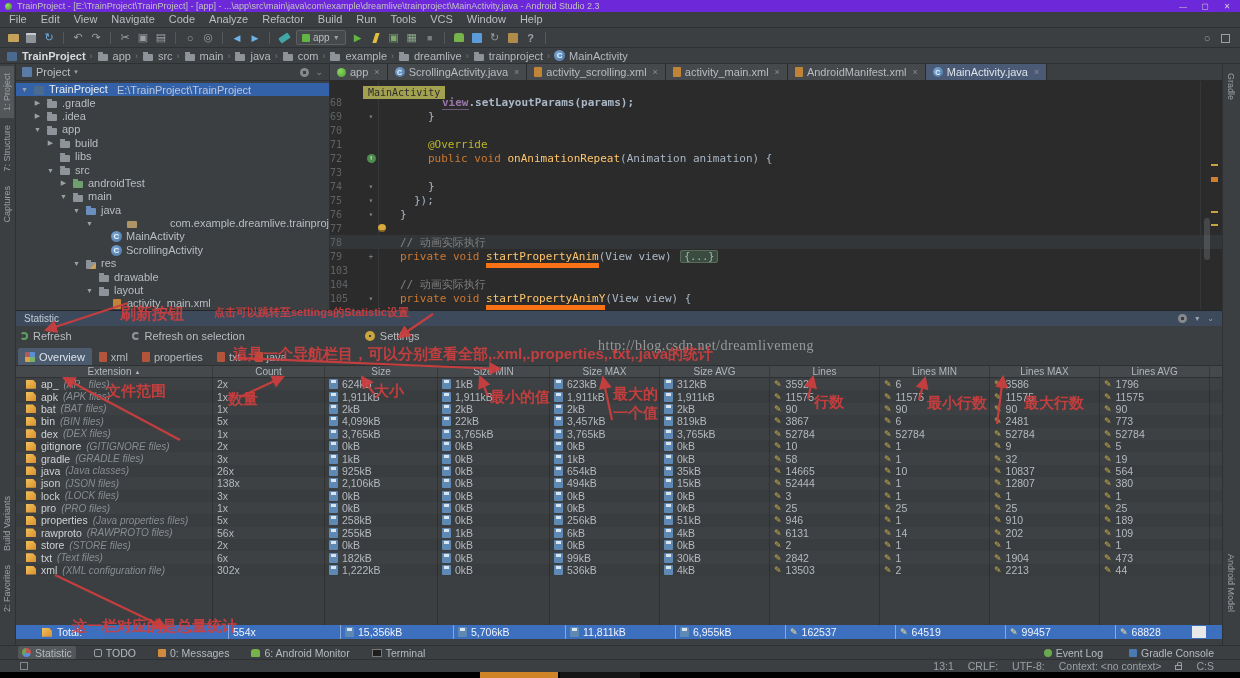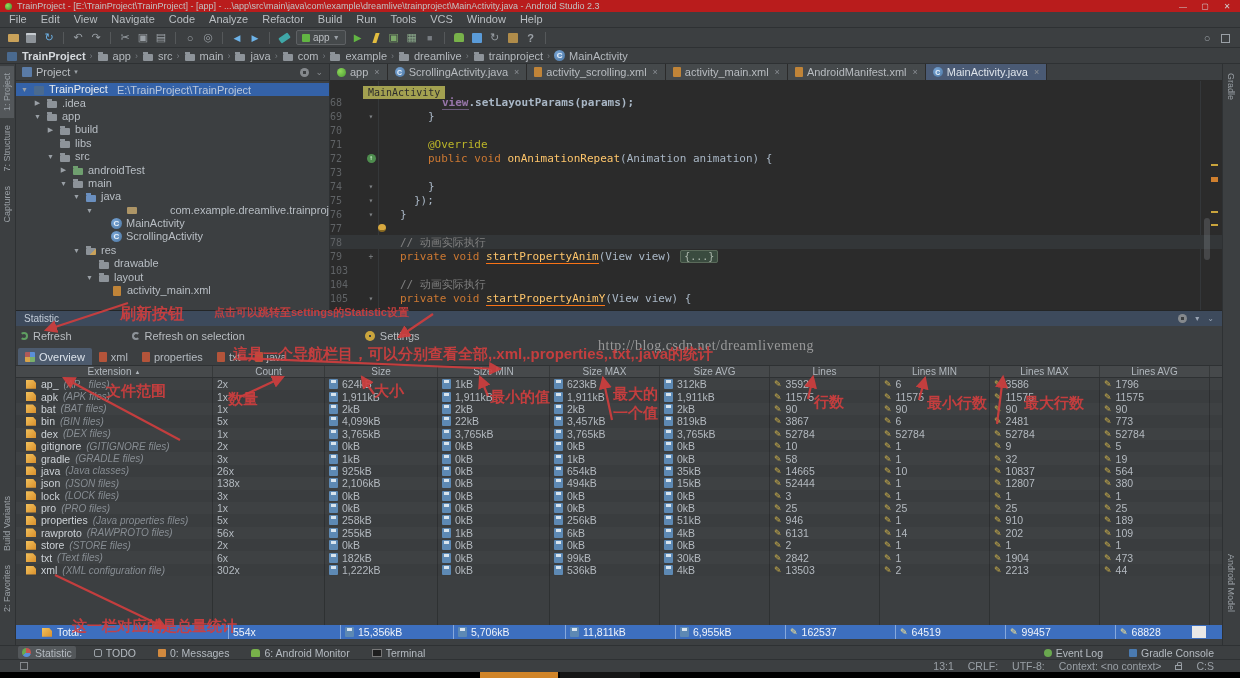--- a/index.html
+++ b/index.html
@@ -1,21 +1,21 @@
 <!DOCTYPE html>
 <html><head>
 <meta charset="utf-8">
 <style>
   *{margin:0;padding:0;box-sizing:border-box;}
   html,body{width:1240px;height:678px;overflow:hidden;background:#2b2b2b;}
   body{font-family:"Liberation Sans",sans-serif;}
   #app{position:relative;width:1240px;height:678px;background:#3c3f41;overflow:hidden;}
   .abs{position:absolute;}
   
-  #titlebar{left:0;top:0;width:1240px;height:12px;background:#b91c1c;display:flex;align-items:center;font-size:9px;color:#c2c2c2;}
+  #titlebar{left:0;top:0;width:1240px;height:12px;background:#6d28d9;display:flex;align-items:center;font-size:9px;color:#c2c2c2;}
   .as-logo{width:7px;height:7px;border-radius:50%;background:radial-gradient(circle at 35% 35%,#8fe05a,#3d8c2f);margin:0 5px 0 5px;flex:none;}
   #titlebar .title-text{white-space:nowrap;overflow:hidden;}
   .win-controls{position:absolute;right:2px;top:0;display:flex;}
   .win-controls span{width:22px;height:12px;display:flex;align-items:center;justify-content:center;font-size:8px;color:#cfcfcf;}
   
   #menubar{left:0;top:12px;width:1240px;height:16px;background:#3c3f41;border-bottom:1px solid #2e3133;display:flex;align-items:center;padding-left:2px;}
   .mi{font-size:11px;color:#bbbfc3;padding:0 7px;line-height:15px;}
   
   #toolbar{left:0;top:28px;width:1240px;height:20px;background:#3c3f41;border-bottom:1px solid #2e3133;display:flex;align-items:center;padding-left:4px;}
   .tbi{width:16px;height:16px;display:flex;align-items:center;justify-content:center;font-size:11px;color:#9aa0a6;margin:0 1px;flex:none;}
@@ -90,21 +90,21 @@
   .etab-ic-gradle{width:9px;height:9px;border-radius:50%;background:radial-gradient(circle at 35% 35%,#8fd85a,#4a9c33);flex:none;}
   #chip{position:absolute;left:33px;top:22px;background:#a3a150;color:#2d2d2d;font-size:10px;font-family:"DejaVu Sans Mono",monospace;padding:1px 5px;z-index:5;}
   #codelines{position:absolute;left:0;top:31px;width:892px;}
   .cl{display:flex;align-items:center;height:14px;font-family:"DejaVu Sans Mono",monospace;font-size:11px;color:#a9b7c6;}
   .cl.hl{background:#333638;}
   .cl .ln{width:34px;padding-right:8px;color:#606366;font-size:10px;flex:none;}
   .cl .fold{width:14px;font-size:8px;color:#808487;text-align:center;flex:none;}
   .cl .code{white-space:pre;}
   .tk-kw{color:#cc7832;}
   .tk-meth{color:#ffc66b;}
-  .tk-methu{color:#ffc66b;border-bottom:1px solid #f97316;}
+  .tk-methu{color:#ffc66b;border-bottom:5px solid #f97316;}
   .tk-ann{color:#bbb529;}
   .tk-cmt{color:#808080;}
   .tk-field{color:#9876aa;border-bottom:1px solid #6a5a7a;}
   .tk-pl{color:#a9b7c6;}
   .tk-folded{background:#3a4b3f;border:1px solid #5a6a5a;border-radius:2px;padding:0 3px;font-size:10px;color:#adb8ad;margin-left:2px;}
   .g-ov{width:9px;height:9px;border-radius:50%;background:#4e8d4e;color:#d7f5d7;font-size:7px;display:inline-flex;align-items:center;justify-content:center;}
   .bulb{width:8px;height:8px;border-radius:50%;background:#d8a93f;border-bottom:2px solid #8a6a20;margin-right:4px;flex:none;}
   #gutterline{position:absolute;left:48px;top:17px;bottom:0;width:1px;background:#35383a;}
   #marginline{position:absolute;left:870px;top:17px;bottom:0;width:1px;background:#34373a;}
   .stripe-mark{position:absolute;width:7px;height:2px;}
@@ -333,20 +333,25 @@
         <span data-name="hide-panel-icon">⌄</span>
       </span>
     </div>
     <div id="tree" data-name="project-tree">
         <div class="tree-row sel" data-name="tree-item-trainproject" style="padding-left: 4px;">
           <span class="tarrow" data-name="tree-expanded-icon">▼</span>
           <span class="ti ti-project" data-name="project-icon"></span>
           <span class="tlabel">TrainProject</span>
           <span class="tree-detail">E:\TrainProject\TrainProject</span>
         </div>
+        <div class="tree-row" data-name="tree-item-gradle" style="padding-left: 17px;">
+          <span class="tarrow" data-name="tree-collapsed-icon">▶</span>
+          <span class="ti ti-folder" data-name="folder-icon"></span>
+          <span class="tlabel">.gradle</span>
+        </div>
         <div class="tree-row" data-name="tree-item-idea" style="padding-left: 17px;">
           <span class="tarrow" data-name="tree-collapsed-icon">▶</span>
           <span class="ti ti-folder" data-name="folder-icon"></span>
           <span class="tlabel">.idea</span>
         </div>
         <div class="tree-row" data-name="tree-item-app" style="padding-left: 17px;">
           <span class="tarrow" data-name="tree-expanded-icon">▼</span>
           <span class="ti ti-folder" data-name="folder-icon"></span>
           <span class="tlabel">app</span>
         </div>

